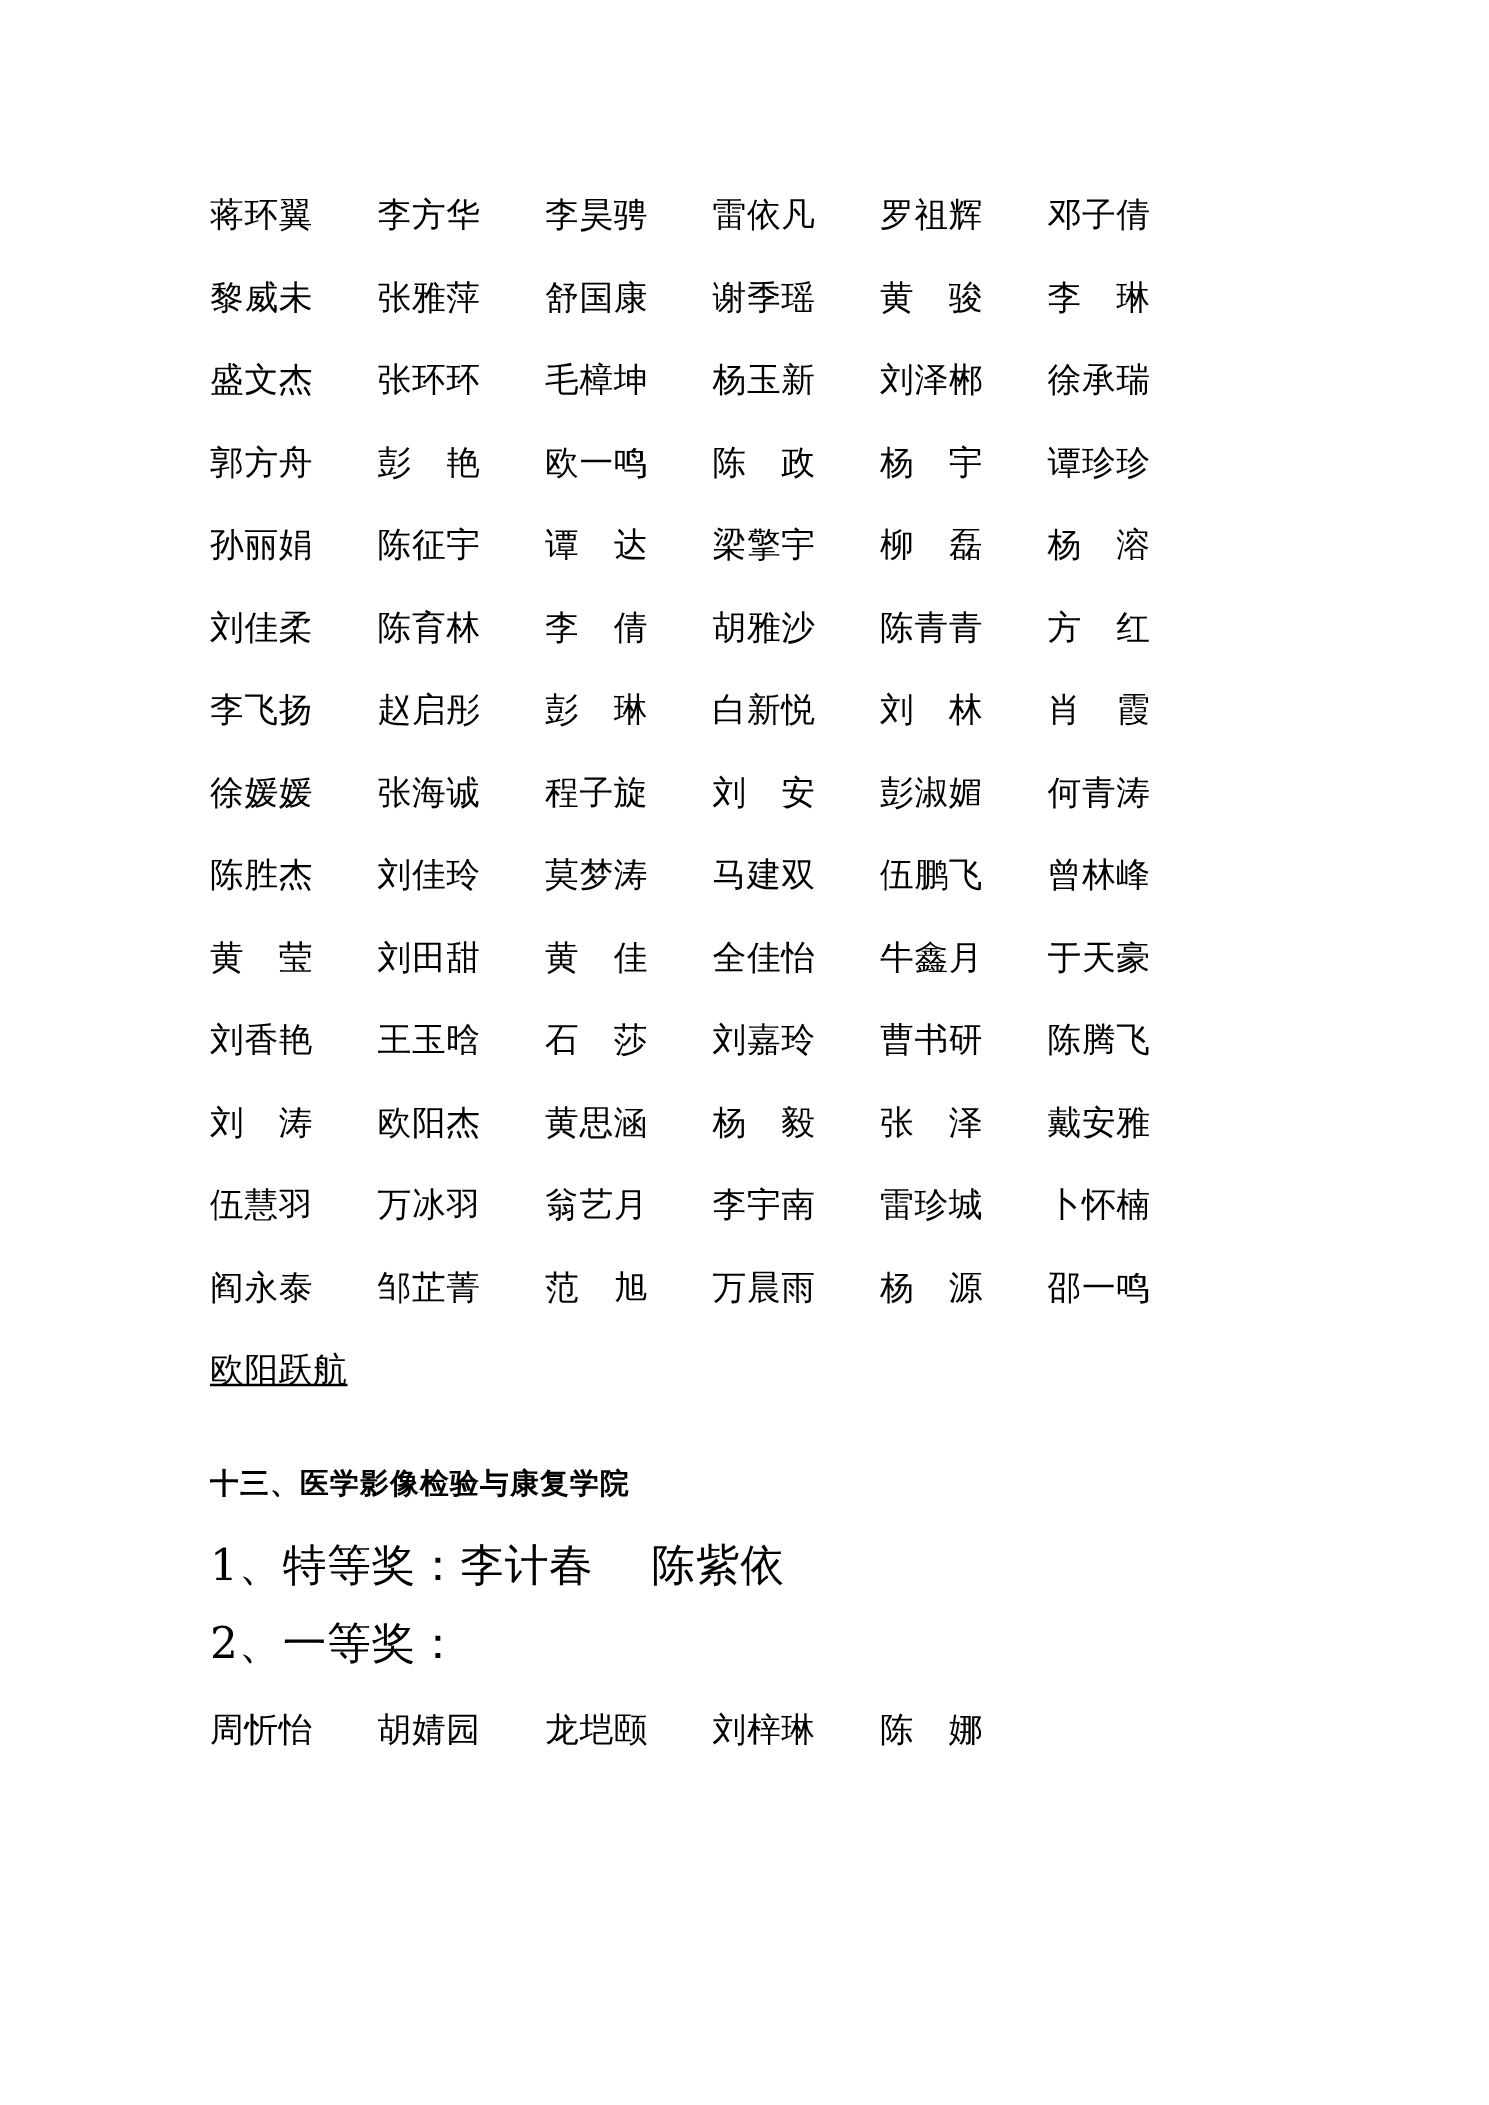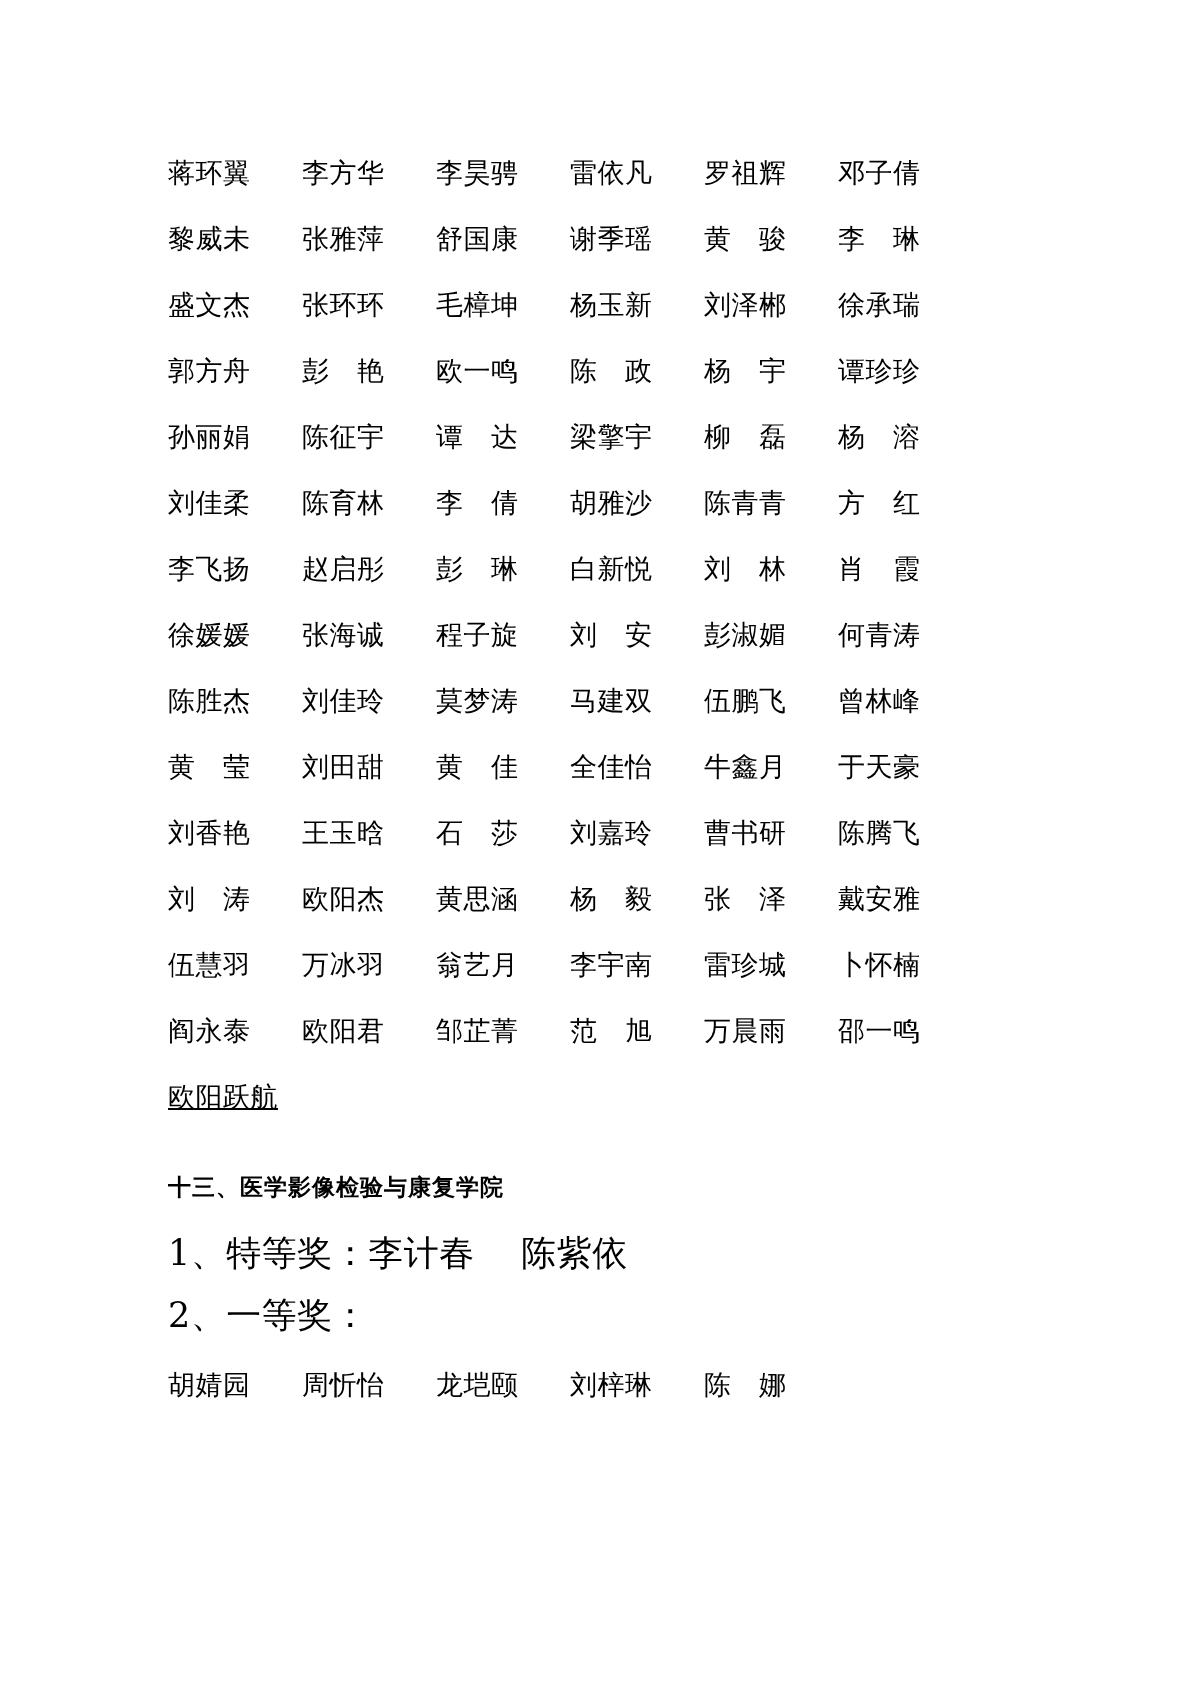--- a/index.html
+++ b/index.html
@@ -150,42 +150,42 @@
     <div class="name-cell"><span class="n3">戴安雅</span></div>
 
     <div class="name-cell"><span class="n3">伍慧羽</span></div>
     <div class="name-cell"><span class="n3">万冰羽</span></div>
     <div class="name-cell"><span class="n3">翁艺月</span></div>
     <div class="name-cell"><span class="n3">李宇南</span></div>
     <div class="name-cell"><span class="n3">雷珍城</span></div>
     <div class="name-cell"><span class="n3">卜怀楠</span></div>
 
     <div class="name-cell"><span class="n3">阎永泰</span></div>
-    <div class="name-cell"><span class="n3">欧阳君</span></div>
     <div class="name-cell"><span class="n3">邹芷菁</span></div>
     <div class="name-cell"><span class="n3">范　旭</span></div>
     <div class="name-cell"><span class="n3">万晨雨</span></div>
+    <div class="name-cell"><span class="n3">杨　源</span></div>
 
     <div class="name-cell"><span class="n3">邵一鸣</span></div>
     <div class="name-cell"><span class="n4">欧阳跃航</span></div>
     <div class="name-cell"><span class="n3"></span></div>
     <div class="name-cell"><span class="n3"></span></div>
     <div class="name-cell"><span class="n3"></span></div>
     <div class="name-cell"><span class="n3"></span></div>
   </div>
 
   <div class="section-title">十三、医学影像检验与康复学院</div>
 
   <div class="para">1、特等奖：李计春    陈紫依</div>
 
   <div class="para">2、一等奖：</div>
 
   <div class="spacer-sm"></div>
 
   <div class="name-grid">
+    <div class="name-cell"><span class="n3">周忻怡</span></div>
     <div class="name-cell"><span class="n3">胡婧园</span></div>
-    <div class="name-cell"><span class="n3">周忻怡</span></div>
     <div class="name-cell"><span class="n3">龙垲颐</span></div>
     <div class="name-cell"><span class="n3">刘梓琳</span></div>
     <div class="name-cell"><span class="n3">陈　娜</span></div>
   </div>
 
 </div>
 
 </body></html>

